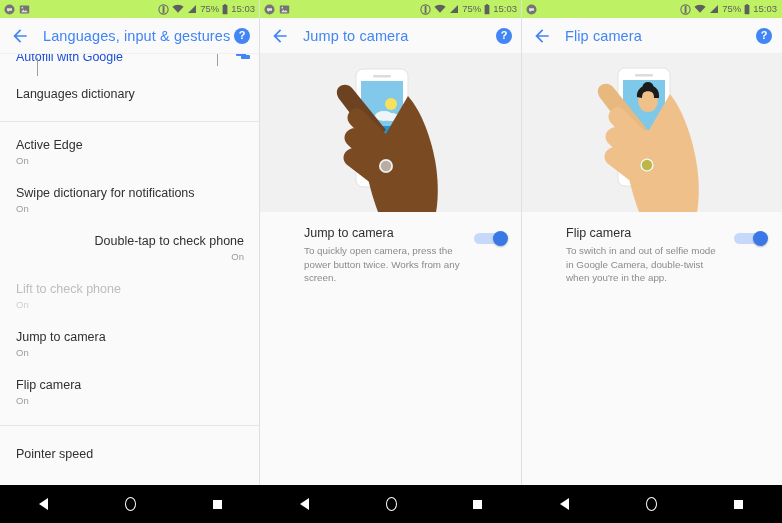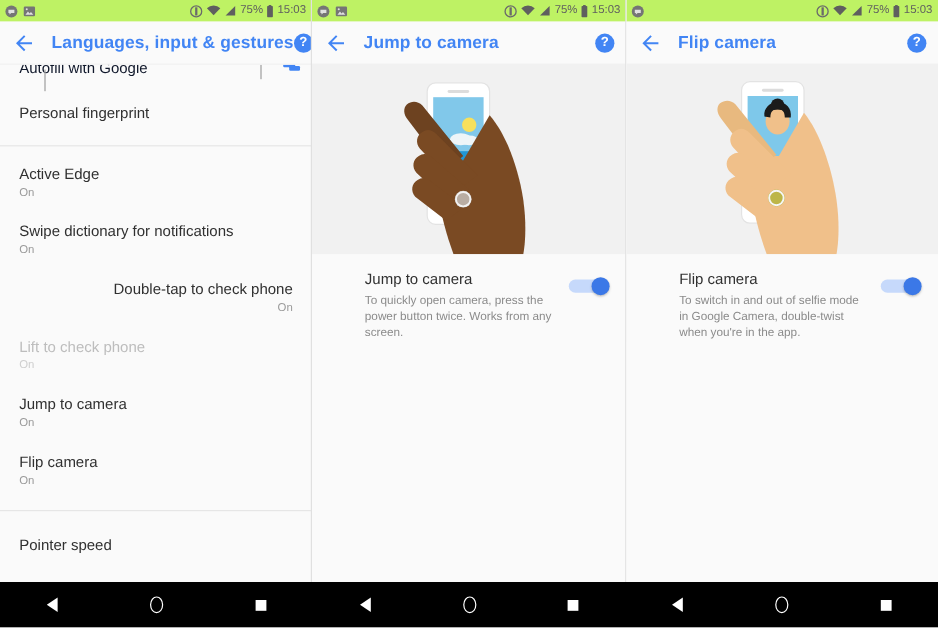--- a/index.html
+++ b/index.html
@@ -32,41 +32,41 @@
 
   
   .appbar {
     position: relative; height: 36px; background: #fafafa;
     display: flex; align-items: center; padding: 0 10px 0 10px;
     border-bottom: 1px solid #f0f0f0;
   }
   .back-arrow { width: 20px; height: 20px; flex: 0 0 20px; cursor: pointer; }
   .appbar-title {
     color: #4285f4; font-size: 14.5px; margin-left: 13px;
-    white-space: nowrap; letter-spacing: 0.1px; font-weight: bold;
+    white-space: nowrap; letter-spacing: 0.1px;
   }
   .help-badge {
     margin-left: auto; width: 16px; height: 16px; border-radius: 50%;
     background: #4285f4; color: #ffffff; font-size: 11px; font-weight: bold;
     display: flex; align-items: center; justify-content: center;
     cursor: pointer; flex: 0 0 16px; line-height: 1;
   }
 
   
   .list { position: relative; background: #fafafa; height: 431px; overflow: hidden; }
   .row { position: relative; padding: 0 16px; }
   .row-title { font-size: 12.5px; color: #303030; line-height: 15px; }
   .row-title.dim { color: #bdbdbd; }
   .row-sub { font-size: 9.5px; color: #9a9a9a; line-height: 13px; margin-top: 1px; }
   .row-sub.dim { color: #cfcfcf; }
   .divider { height: 1px; background: #e6e6e6; margin: 0; }
   .section-label { font-size: 10.5px; color: #4285f4; padding: 0 16px; line-height: 14px; }
 
   .clipped-row { position: relative; height: 14px; overflow: hidden; padding: 0 16px; }
-  .clipped-row .row-title { margin-top: -4px; color: #0f172a; }
+  .clipped-row .row-title { margin-top: -4px; color: #1d4ed8; }
   .clip-tick { position: absolute; right: 42px; top: 0; width: 1px; height: 12px; background: #9e9e9e; }
   .clip-blue { position: absolute; right: 14px; top: -1px; width: 10px; height: 3px; background: #4285f4; border-radius: 1px; }
 
   .scroll-thumb-top { position: absolute; right: 10px; top: 1px; width: 9px; height: 4px; background: #4285f4; border-radius: 1px; }
   .scroll-caret { position: absolute; left: 37px; top: 4px; width: 1px; height: 18px; background: #9e9e9e; }
 
   
   .illus {
     position: relative; width: 100%; height: 158px; background: #f1f1f1; overflow: hidden;
   }
@@ -155,21 +155,21 @@
 
       <div class="clipped-row">
         <div class="row-title">Autofill with Google</div>
         <div class="clip-tick"></div>
         <div class="clip-blue"></div>
       </div>
 
       <div class="scroll-caret"></div>
 
       <div class="row" style="padding-top:19px;padding-bottom:19px;">
-        <div class="row-title">Personal fingerprint</div>
+        <div class="row-title">Languages dictionary</div>
       </div>
 
       <div class="divider"></div>
 
 
       <div class="row" style="padding-top:16px;">
         <div class="row-title">Active Edge</div>
         <div class="row-sub">On</div>
       </div>
 

